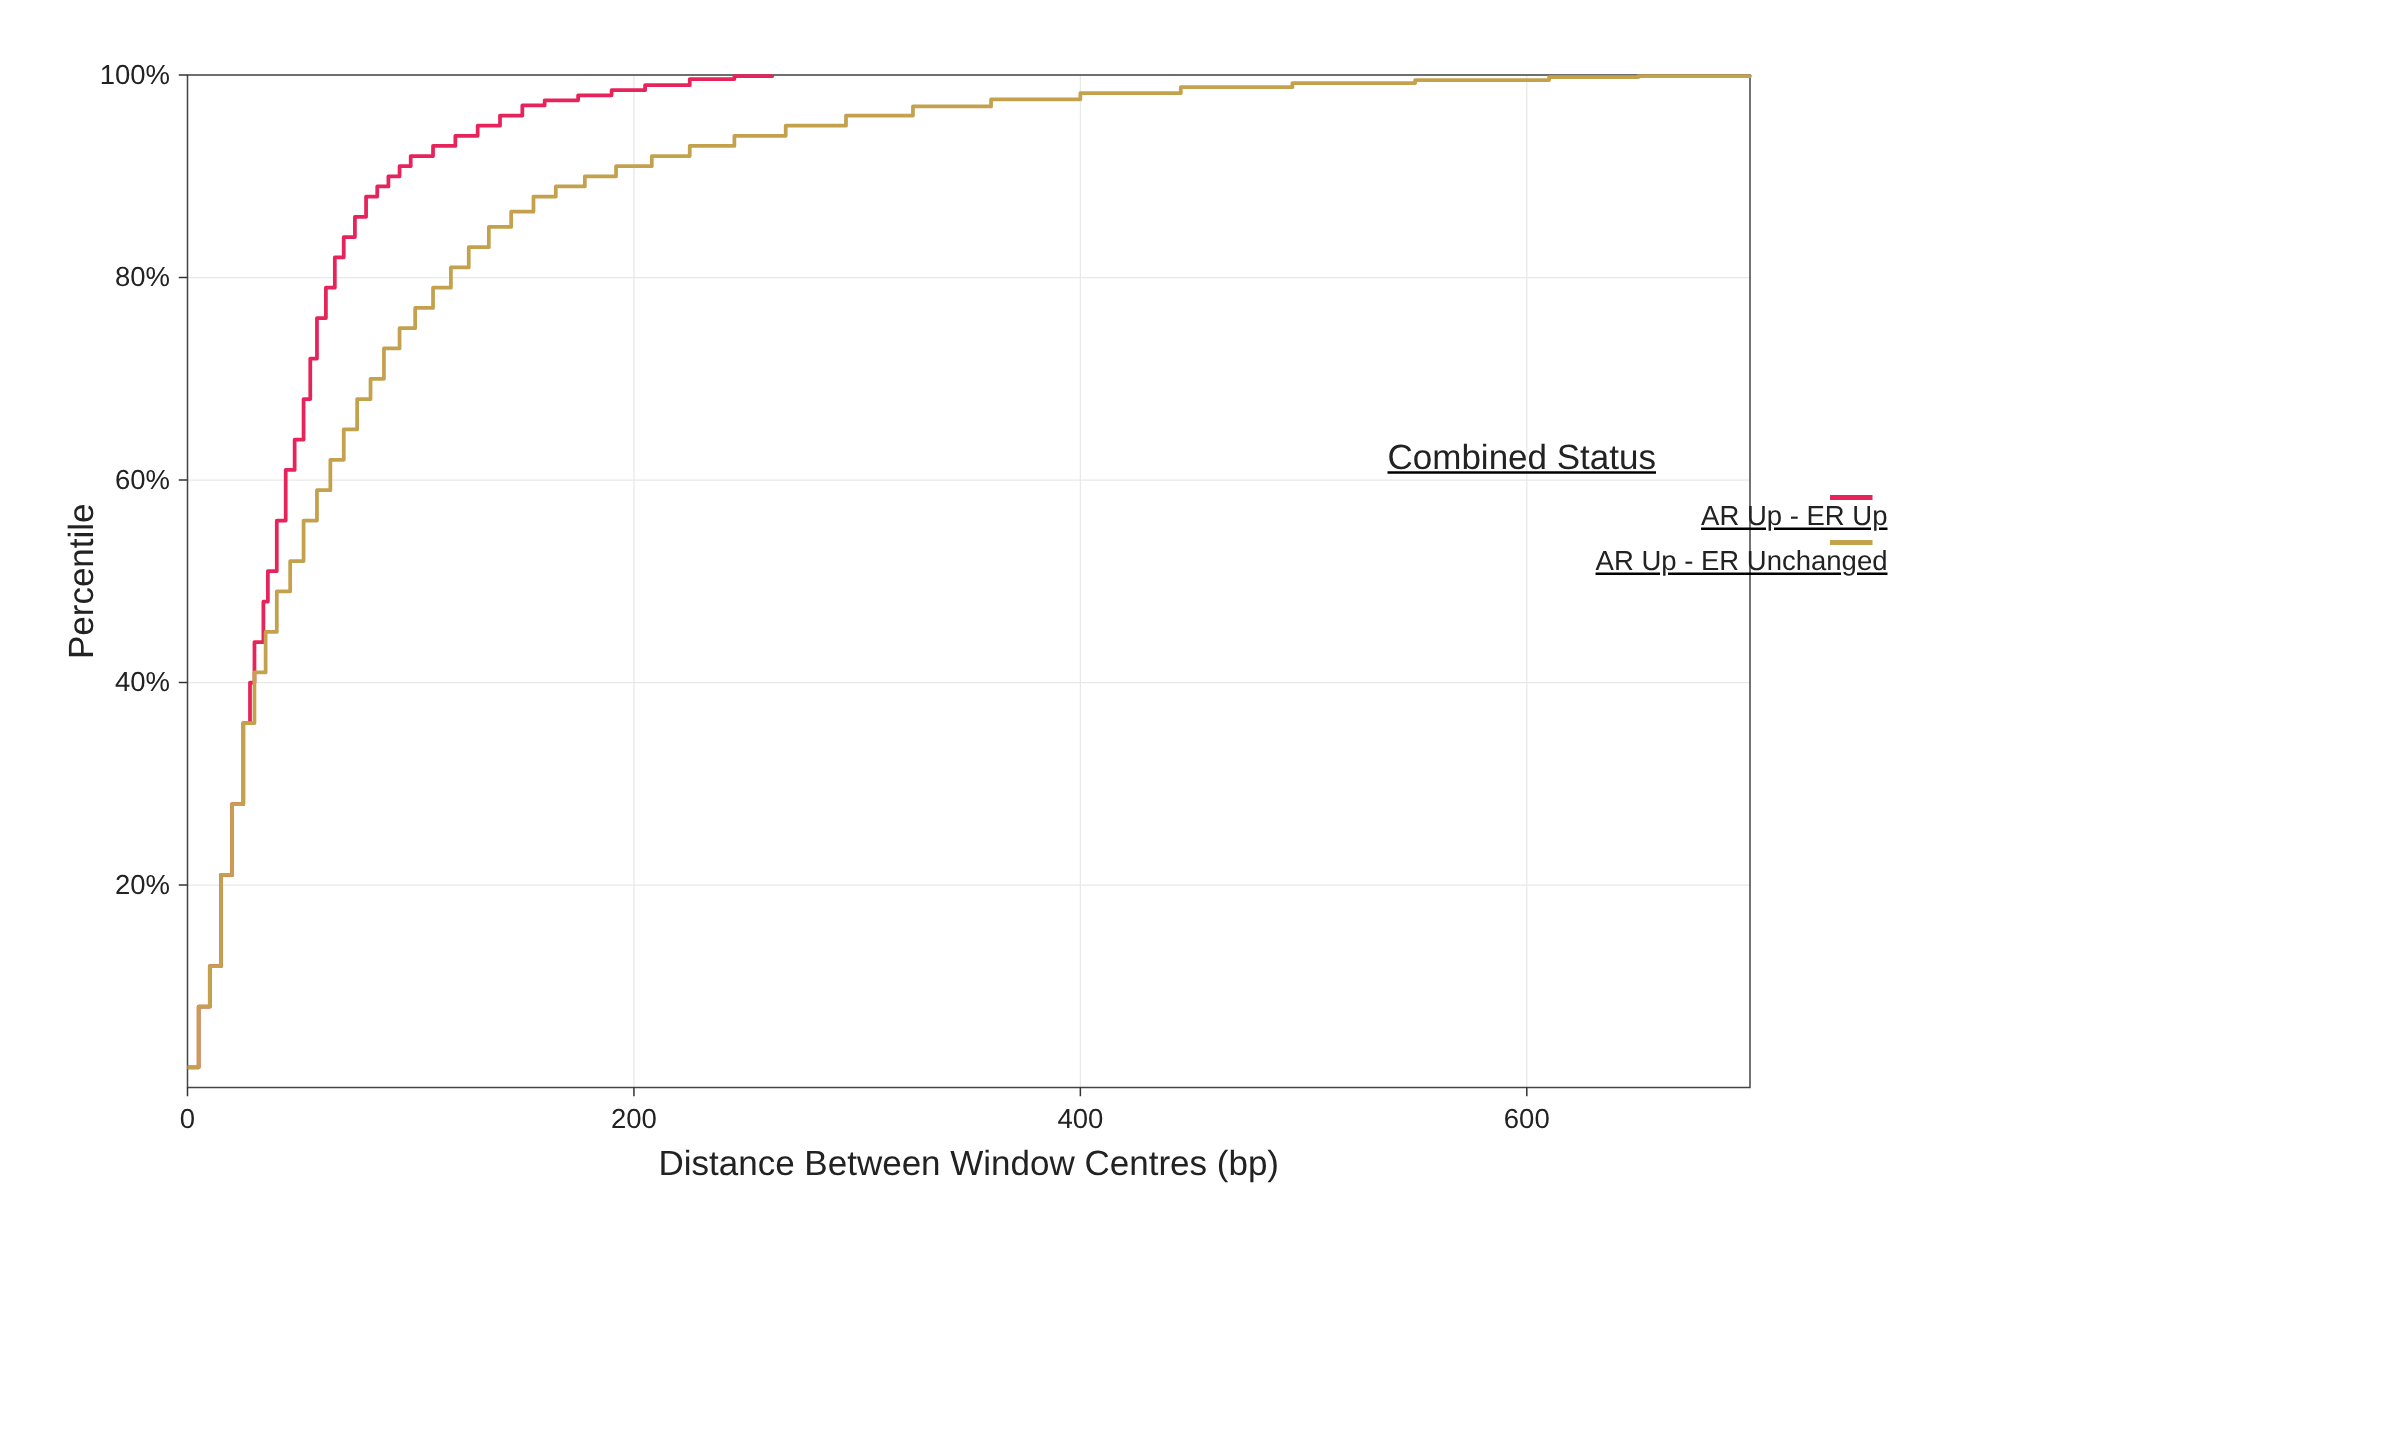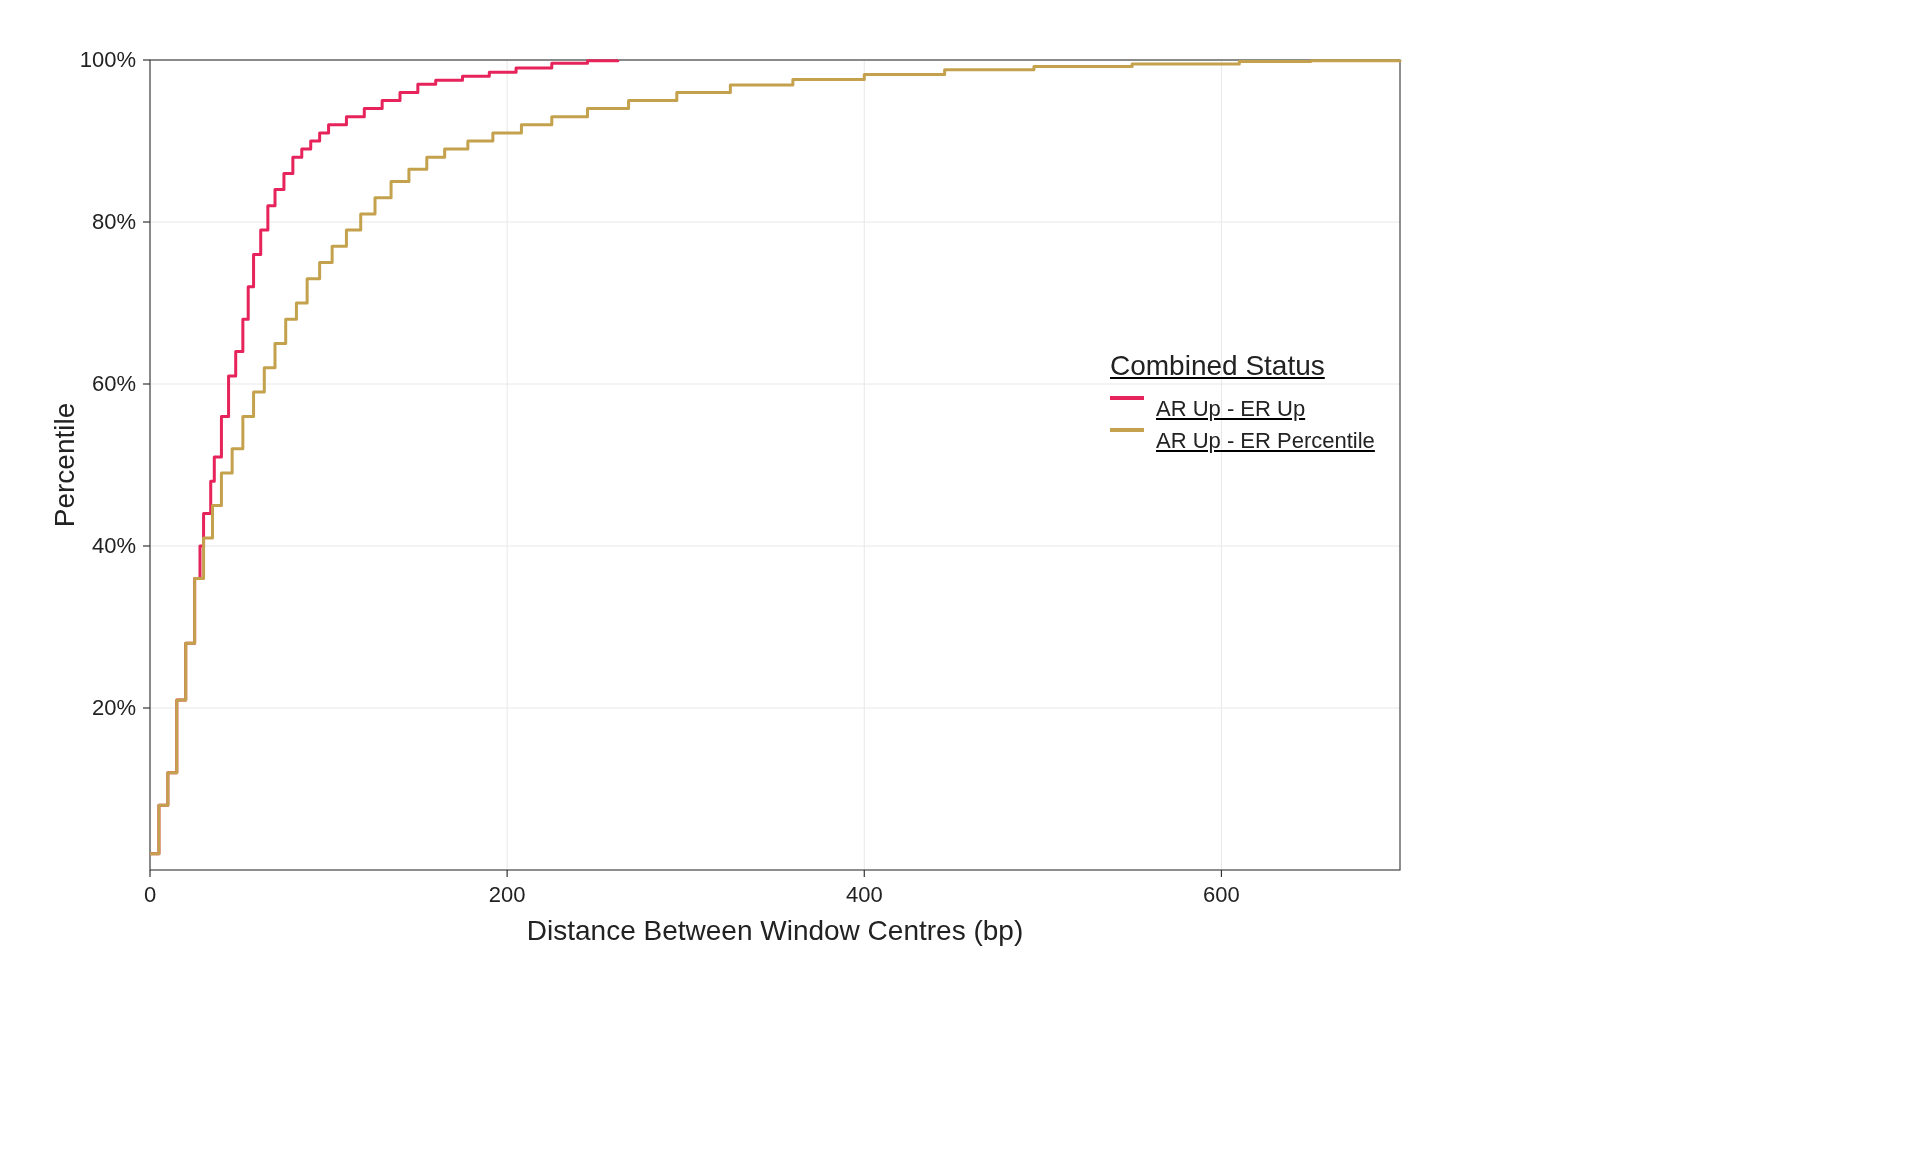--- a/index.html
+++ b/index.html
@@ -24,21 +24,21 @@
   .axis-title { font-size:28px; fill:#222; }
   .panel-border { fill:none; stroke:#444; stroke-width:1.2; }
   .legend {
     position:absolute;
     left:1110px;
     top:350px;
     width:400px;
     text-decoration:underline;
   }
   .legend-title { font-size:28px; color:#222; margin-bottom:14px; }
-  .legend-row { display:flex; align-items:flex-start; margin:6px 0; }
+  .legend-row { display:flex; align-items:flex-end; margin:6px 0;flex-direction:column; }
   .legend-swatch { width:34px; height:4px; margin-right:12px; }
   .legend-label { font-size:22px; color:#222; }
 </style>
 </head>
 <body>
 
 <div class="chart-wrap">
   <svg id="chart-svg" width="1380" height="920">
       <rect x="110" y="20" width="1250" height="810" fill="#ffffff"></rect>
       <line x1="110" y1="20" x2="110" y2="830" class="gridline"></line>
@@ -77,15 +77,15 @@
 </div>
 
 <div class="legend" id="legend">
     <div class="legend-title">Combined Status</div>
     <div class="legend-row">
       <div class="legend-swatch" style="background: rgb(230, 35, 90);"></div>
       <div class="legend-label">AR Up - ER Up</div>
     </div>
     <div class="legend-row">
       <div class="legend-swatch" style="background: rgb(196, 162, 77);"></div>
-      <div class="legend-label">AR Up - ER Percentile</div>
+      <div class="legend-label">AR Up - ER Unchanged</div>
     </div>
   </div>
 
 </body></html>

